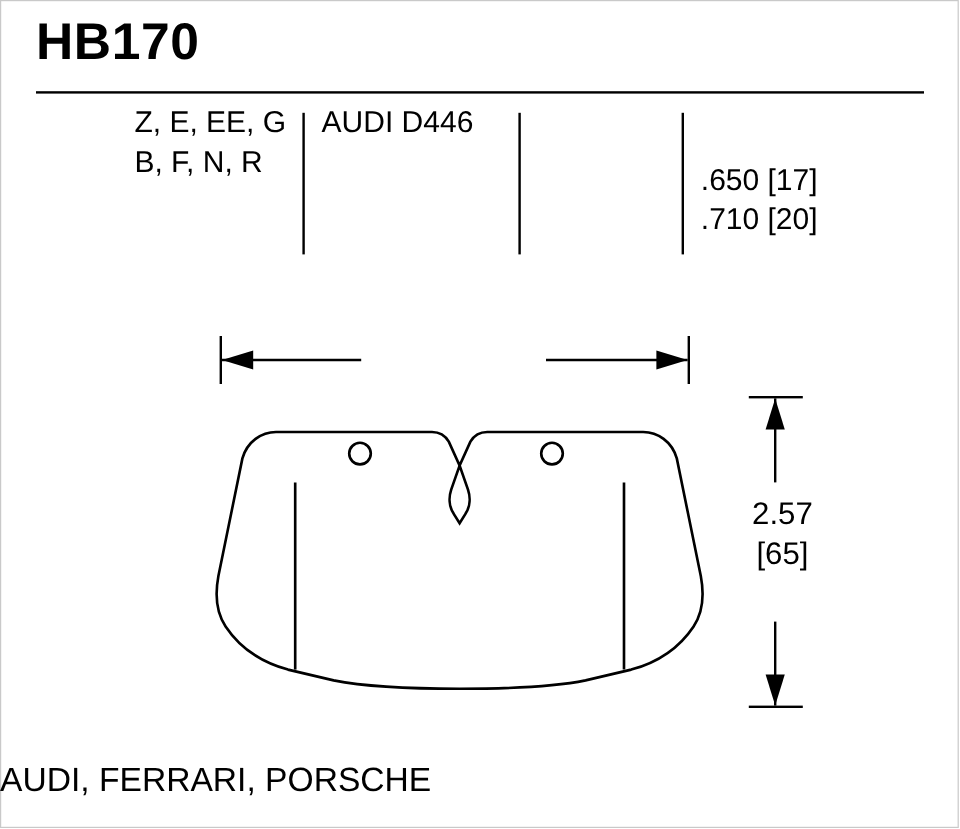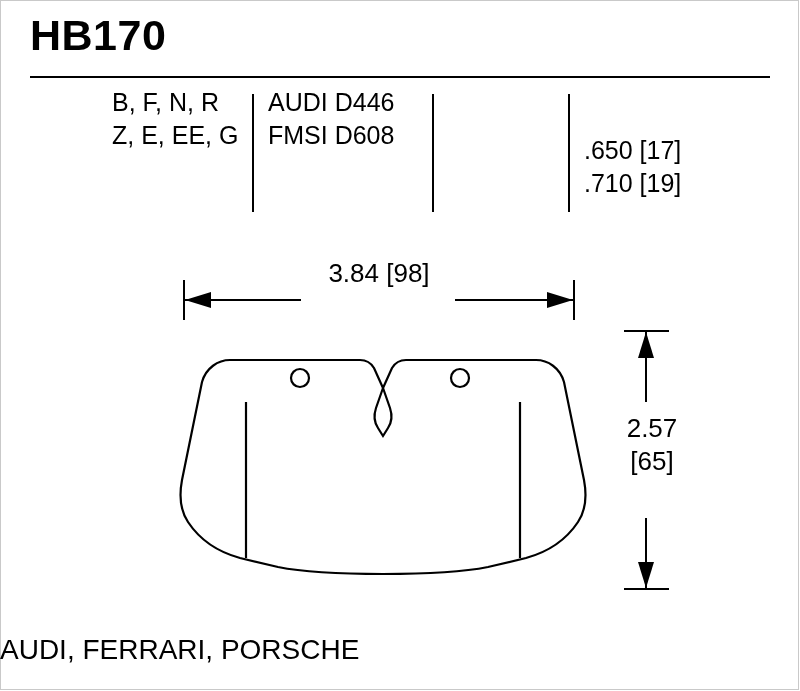--- a/index.html
+++ b/index.html
@@ -174,37 +174,35 @@
 
   <div class="hline" style="left:30px; top:76px; width:740px;"></div>
 
   <div id="spec-table">
 
     <div class="vline" style="left:252px; top:8px; height:118px;"></div>
     <div class="vline" style="left:432px; top:8px; height:118px;"></div>
     <div class="vline" style="left:568px; top:8px; height:118px;"></div>
 
     <div class="spec-col" id="col-compounds">
+      <div class="spec-row">Z,  E,  EE,  G</div>
       <div class="spec-row">B,  F,  N,  R</div>
-      <div class="spec-row">Z,  E,  EE,  G</div>
     </div>
 
     <div class="spec-col" id="col-fmsi">
       <div class="spec-row">AUDI  D446</div>
-      <div class="spec-row">FMSI  D608</div>
     </div>
 
     <div class="spec-col" id="col-thick">
       <div class="spec-row">.650  [17]</div>
-      <div class="spec-row">.710  [19]</div>
+      <div class="spec-row">.710  [20]</div>
     </div>
   </div>
 
   <div id="width-dim">
-    <div id="width-label">3.84  [98]</div>
 
     <div class="ext-tick" style="left:0px;"></div>
     <div class="ext-tick" style="left:390px;"></div>
 
     <svg width="392" height="60" viewBox="0 0 392 60" style="position:absolute; left:0; top:0;">
 
       <line x1="2" y1="42" x2="118" y2="42" stroke="#000" stroke-width="2"></line>
       <polygon points="2,42 28,34 28,50" fill="#000"></polygon>
 
       <line x1="272" y1="42" x2="390" y2="42" stroke="#000" stroke-width="2"></line>

